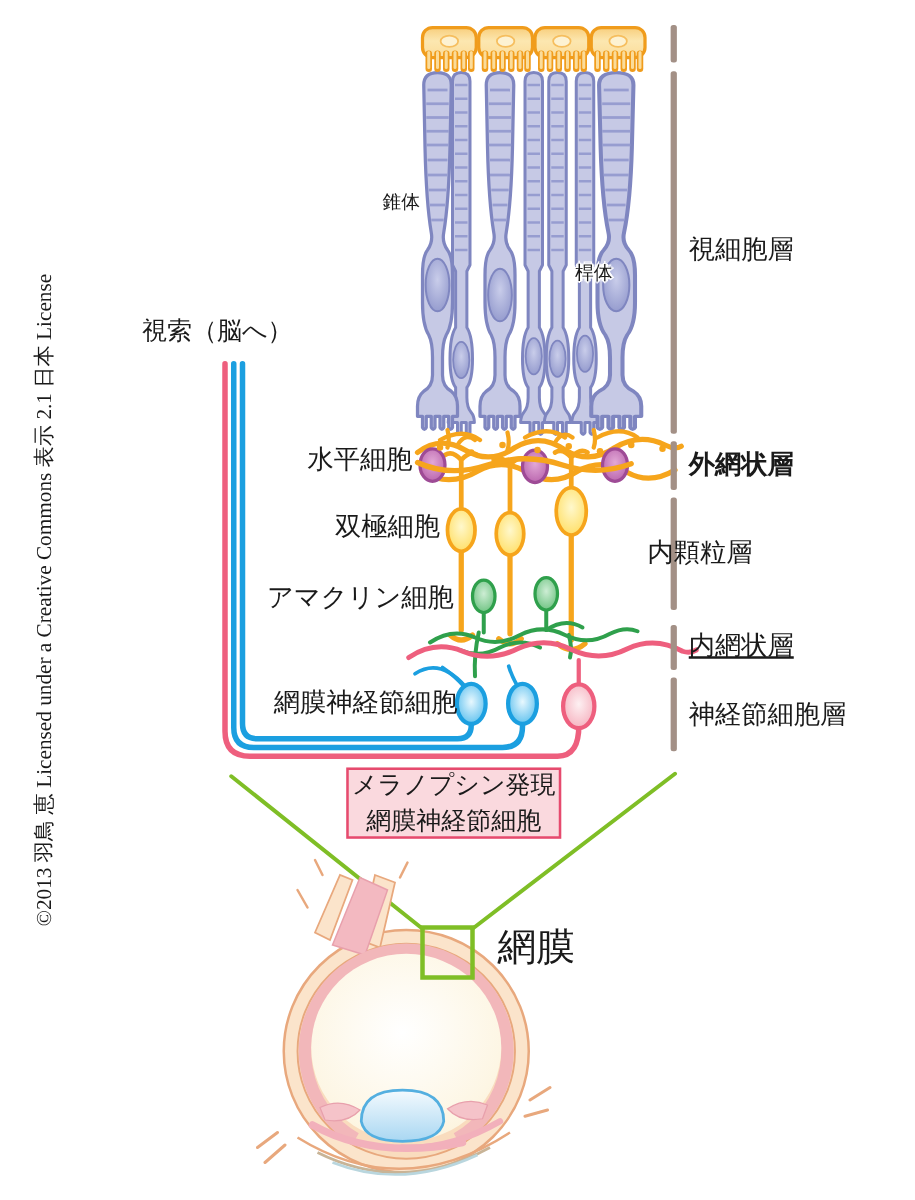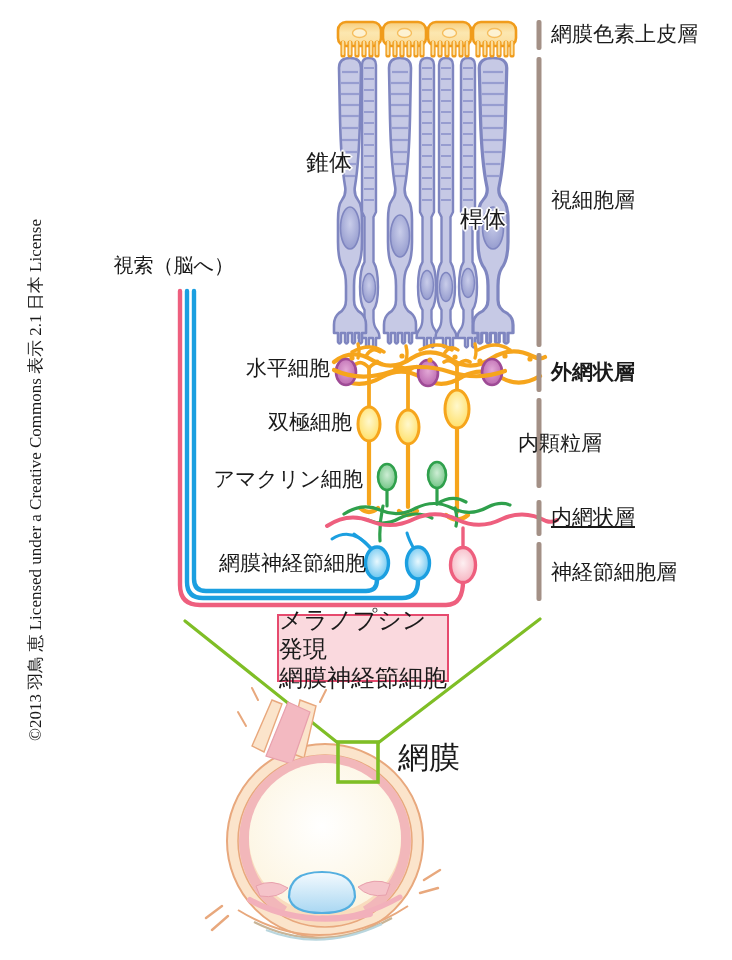--- a/index.html
+++ b/index.html
@@ -6,35 +6,35 @@
   body{
     width:732px;height:960px;position:relative;background:#ffffff;
     font-family:"Liberation Sans","DejaVu Sans",sans-serif;color:#1a1a1a;
     overflow:hidden;
   }
   .stage{position:absolute;left:0;top:0;width:732px;height:960px;}
   svg{position:absolute;left:0;top:0;}
   .lbl{position:absolute;white-space:nowrap;font-size:21px;line-height:22px;color:#1a1a1a;}
   .lbl.r{text-align:right;}
   .halo{
-    font-size:23px;
+    font-size:15px;
     text-shadow:-2px 0 0 #fff,2px 0 0 #fff,0 -2px 0 #fff,0 2px 0 #fff,
                 -1px -1px 0 #fff,1px -1px 0 #fff,-1px 1px 0 #fff,1px 1px 0 #fff;
   }
   .copyright{
     position:absolute;left:-304px;top:468px;width:680px;height:24px;
     transform:rotate(-90deg);
     font-family:"Liberation Serif","DejaVu Serif",serif;
     font-size:17px;text-align:center;color:#1a1a1a;white-space:nowrap;
   }
   .callout-box{
-    position:absolute;left:277px;top:614px;width:172px;height:68px;
+    position:absolute;left:277px;top:614px;width:172px;height:57px;
     background:#fad9de;border:2.5px solid #e64a6e;box-sizing:border-box;
     display:flex;flex-direction:column;align-items:center;justify-content:center;
-    font-size:24px;line-height:29px;
+    font-size:20px;line-height:29px;
   }
 </style>
 </head>
 <body>
 
 <div class="stage">
 
 <svg width="732" height="960" viewBox="0 0 732 960">
   <defs>
     <linearGradient id="gRPE" x1="0" y1="0" x2="0" y2="1">
@@ -301,21 +301,20 @@
 
 <div class="lbl halo" style="left:306px;top:151px;">錐体</div>
 <div class="lbl halo" style="left:448px;top:208px;margin-left:12px;">桿体</div>
 
 <div class="lbl r" style="right:498px;top:254px;font-size:20px;">視索（脳へ）</div>
 <div class="lbl r" style="right:402px;top:357px;">水平細胞</div>
 <div class="lbl r" style="right:380px;top:411px;">双極細胞</div>
 <div class="lbl r" style="right:369px;top:468px;">アマクリン細胞</div>
 <div class="lbl r" style="right:366px;top:552px;">網膜神経節細胞</div>
 
-<div class="lbl" style="left:551px;top:23px;">網膜色素上皮層</div>
 <div class="lbl" style="left:551px;top:189px;">視細胞層</div>
 <div class="lbl" style="left:551px;top:361px;font-weight:bold;">外網状層</div>
 <div class="lbl" style="left:518px;top:432px;">内顆粒層</div>
 <div class="lbl" style="left:551px;top:506px;text-decoration:underline;">内網状層</div>
 <div class="lbl" style="left:551px;top:561px;">神経節細胞層</div>
 
 <div class="callout-box">
   <span>メラノプシン発現</span>
   <span>網膜神経節細胞</span>
 </div>

